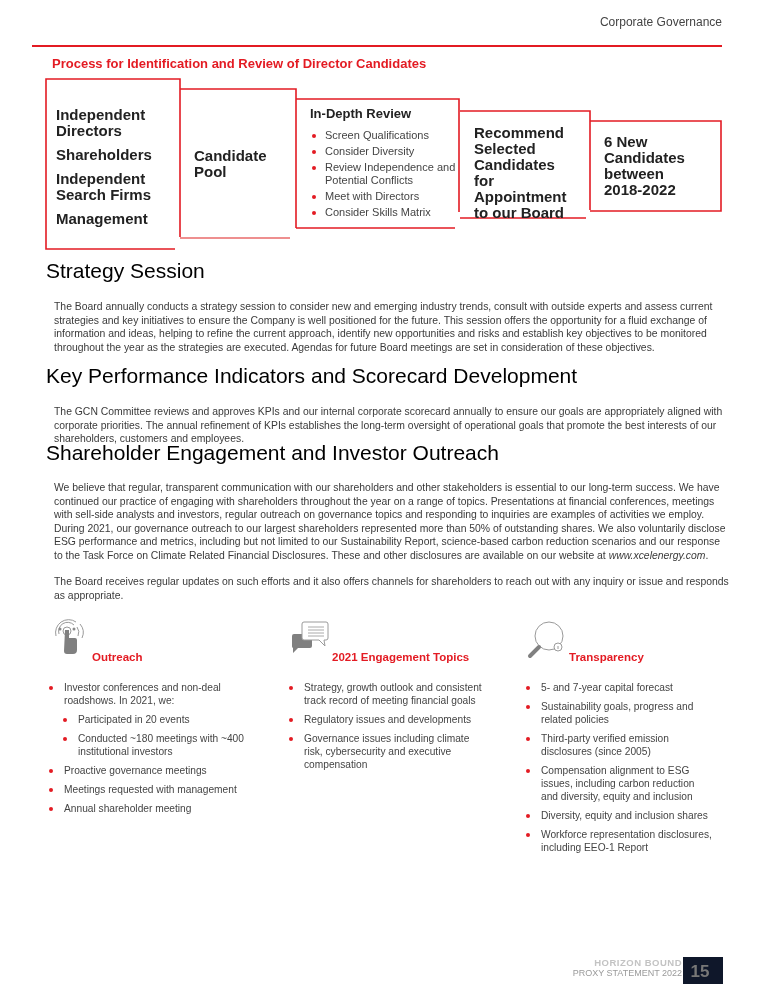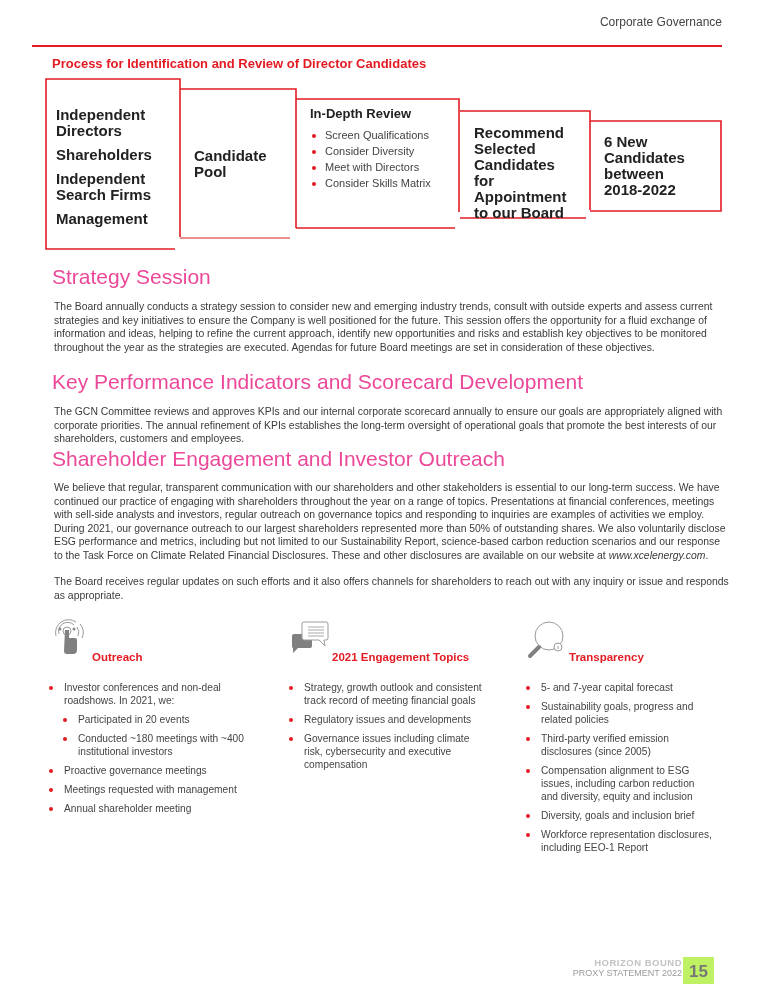--- a/index.html
+++ b/index.html
@@ -9,33 +9,33 @@
   .rule { position:absolute; left:32px; width:690px; top:45px; height:2px; background:#e31b23; }
   .proc-title { position:absolute; left:52px; top:56px; font-size:13px; font-weight:bold; color:#e31b23; }
   svg.flow { position:absolute; left:0; top:0; }
   .box-text { position:absolute; font-size:15px; font-weight:bold; color:#222; line-height:16px; }
   .box-text p { margin:0 0 8px 0; }
   .review { position:absolute; left:310px; top:106px; width:150px; }
   .review h4 { margin:0 0 8px 0; font-size:13px; font-weight:bold; color:#222; }
   .review ul { list-style:none; margin:0; padding:0; }
   .review li { position:relative; padding-left:15px; font-size:11px; color:#444; line-height:13px; margin-bottom:3px; }
   .review li::before, .col li::before { content:""; position:absolute; left:2px; top:5px; width:4px; height:4px; border-radius:50%; background:#e31b23; }
-  h2 { position:absolute; left:46px; margin:6px; font-size:21px; font-weight:normal; color:#ec4899; }
+  h2 { position:absolute; left:46px; margin:0; font-size:21px; font-weight:normal; color:#000000; }
   .para { position:absolute; left:46px; width:676px; font-size:10.4px; line-height:13.6px; color:#3a3a3a; margin:8px; }
   .icon { position:absolute; }
   .col-title { position:absolute; font-size:11.5px; font-weight:bold; color:#e31b23;text-align:center; }
   .col { position:absolute; width:190px; }
   .col ul { list-style:none; margin:0; padding:0; }
   .col li { position:relative; padding-left:17px; font-size:10.2px; line-height:13px; color:#444; margin-bottom:6px; }
   .col li.sub { margin-left:14px; }
   .footer-brand { position:absolute; right:86px; top:957px; text-align:right; }
   .footer-brand .b1 { font-size:9.5px; font-weight:bold; color:#c3c3c3; letter-spacing:0.5px; }
   .footer-brand .b2 { font-size:9px; color:#9a9a9a; }
-  .page-num { position:absolute; left:683px; top:957px; width:31px; height:27px; background:#bef264;
-              font-size:17px; font-weight:bold; color:#777; text-align:right; padding-right:6px; box-sizing:border-box; line-height:30px; }
+  .page-num { position:absolute; left:683px; top:957px; width:40px; height:27px; background:#0f172a;
+              font-size:17px; font-weight:bold; color:#777; text-align:center; padding-right:6px; box-sizing:border-box; line-height:30px; }
 </style>
 </head>
 <body>
 
 <div class="hdr">Corporate Governance</div>
 <div class="rule"></div>
 <div class="proc-title">Process for Identification and Review of Director Candidates</div>
 
 <svg class="flow" width="768" height="260">
   <g stroke="#e31b23" stroke-width="1.6" fill="none">
@@ -56,20 +56,21 @@
   <p>Independent Search Firms</p>
   <p>Management</p>
 </div>
 <div class="box-text" style="left:194px; top:148px; width:80px;">Candidate Pool</div>
 
 <div class="review">
   <h4>In-Depth Review</h4>
   <ul>
     <li>Screen Qualifications</li>
     <li>Consider Diversity</li>
+    <li>Review Independence and Potential Conflicts</li>
     <li>Meet with Directors</li>
     <li>Consider Skills Matrix</li>
   </ul>
 </div>
 <div class="box-text" style="left:474px; top:125px; width:100px;">Recommend Selected Candidates for Appointment to our Board</div>
 <div class="box-text" style="left:604px; top:134px; width:90px;">6 New Candidates between 2018-2022</div>
 
 <h2 style="top:259px;">Strategy Session</h2>
 <p class="para" style="top:292px;">The Board annually conducts a strategy session to consider new and emerging industry trends, consult with outside experts and assess current strategies and key initiatives to ensure the Company is well positioned for the future. This session offers the opportunity for a fluid exchange of information and ideas, helping to refine the current approach, identify new opportunities and risks and establish key objectives to be monitored throughout the year as the strategies are executed. Agendas for future Board meetings are set in consideration of these objectives.</p>
 
@@ -132,21 +133,21 @@
     <li>Governance issues including climate risk, cybersecurity and executive compensation</li>
   </ul>
 </div>
 
 <div class="col" style="left:524px; top:681px; width:190px;">
   <ul>
     <li>5- and 7-year capital forecast</li>
     <li>Sustainability goals, progress and related policies</li>
     <li>Third-party verified emission disclosures (since 2005)</li>
     <li>Compensation alignment to ESG issues, including carbon reduction and diversity, equity and inclusion</li>
-    <li>Diversity, goals and inclusion brief</li>
+    <li>Diversity, equity and inclusion shares</li>
     <li>Workforce representation disclosures, including EEO-1 Report</li>
   </ul>
 </div>
 
 <div class="footer-brand">
   <div class="b1">HORIZON BOUND</div>
   <div class="b2">PROXY STATEMENT 2022</div>
 </div>
 <div class="page-num">15</div>
 

